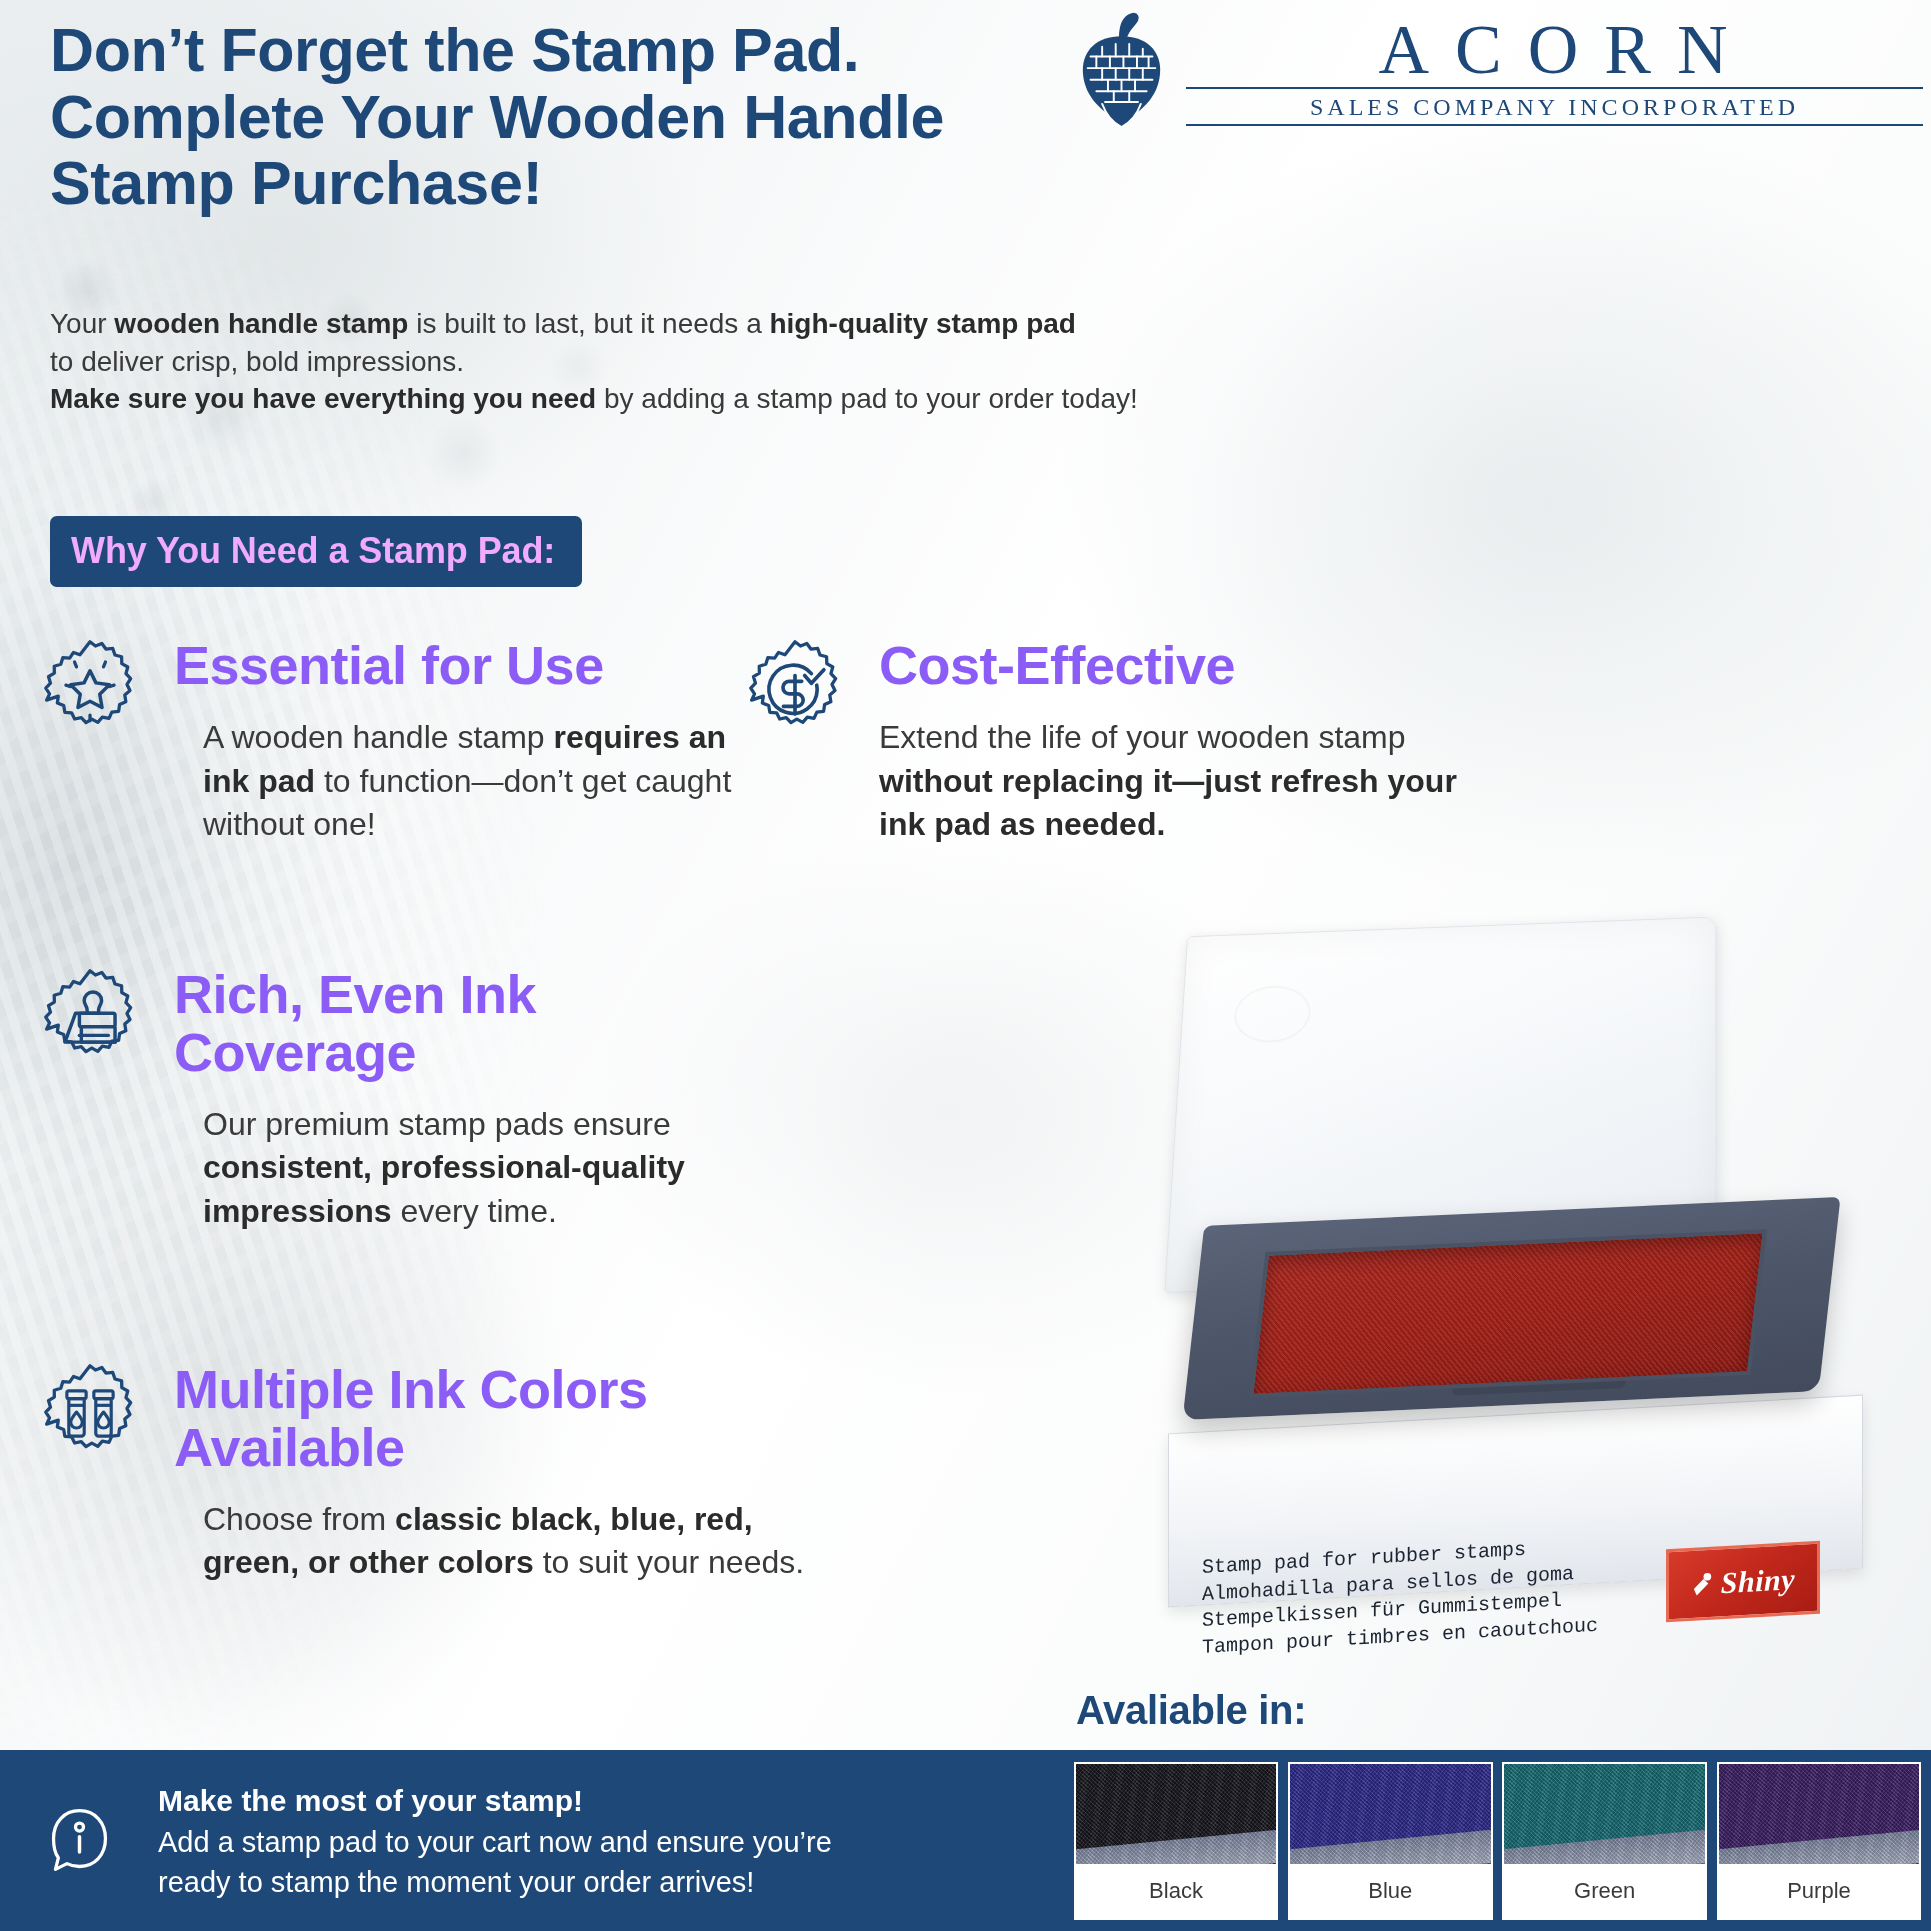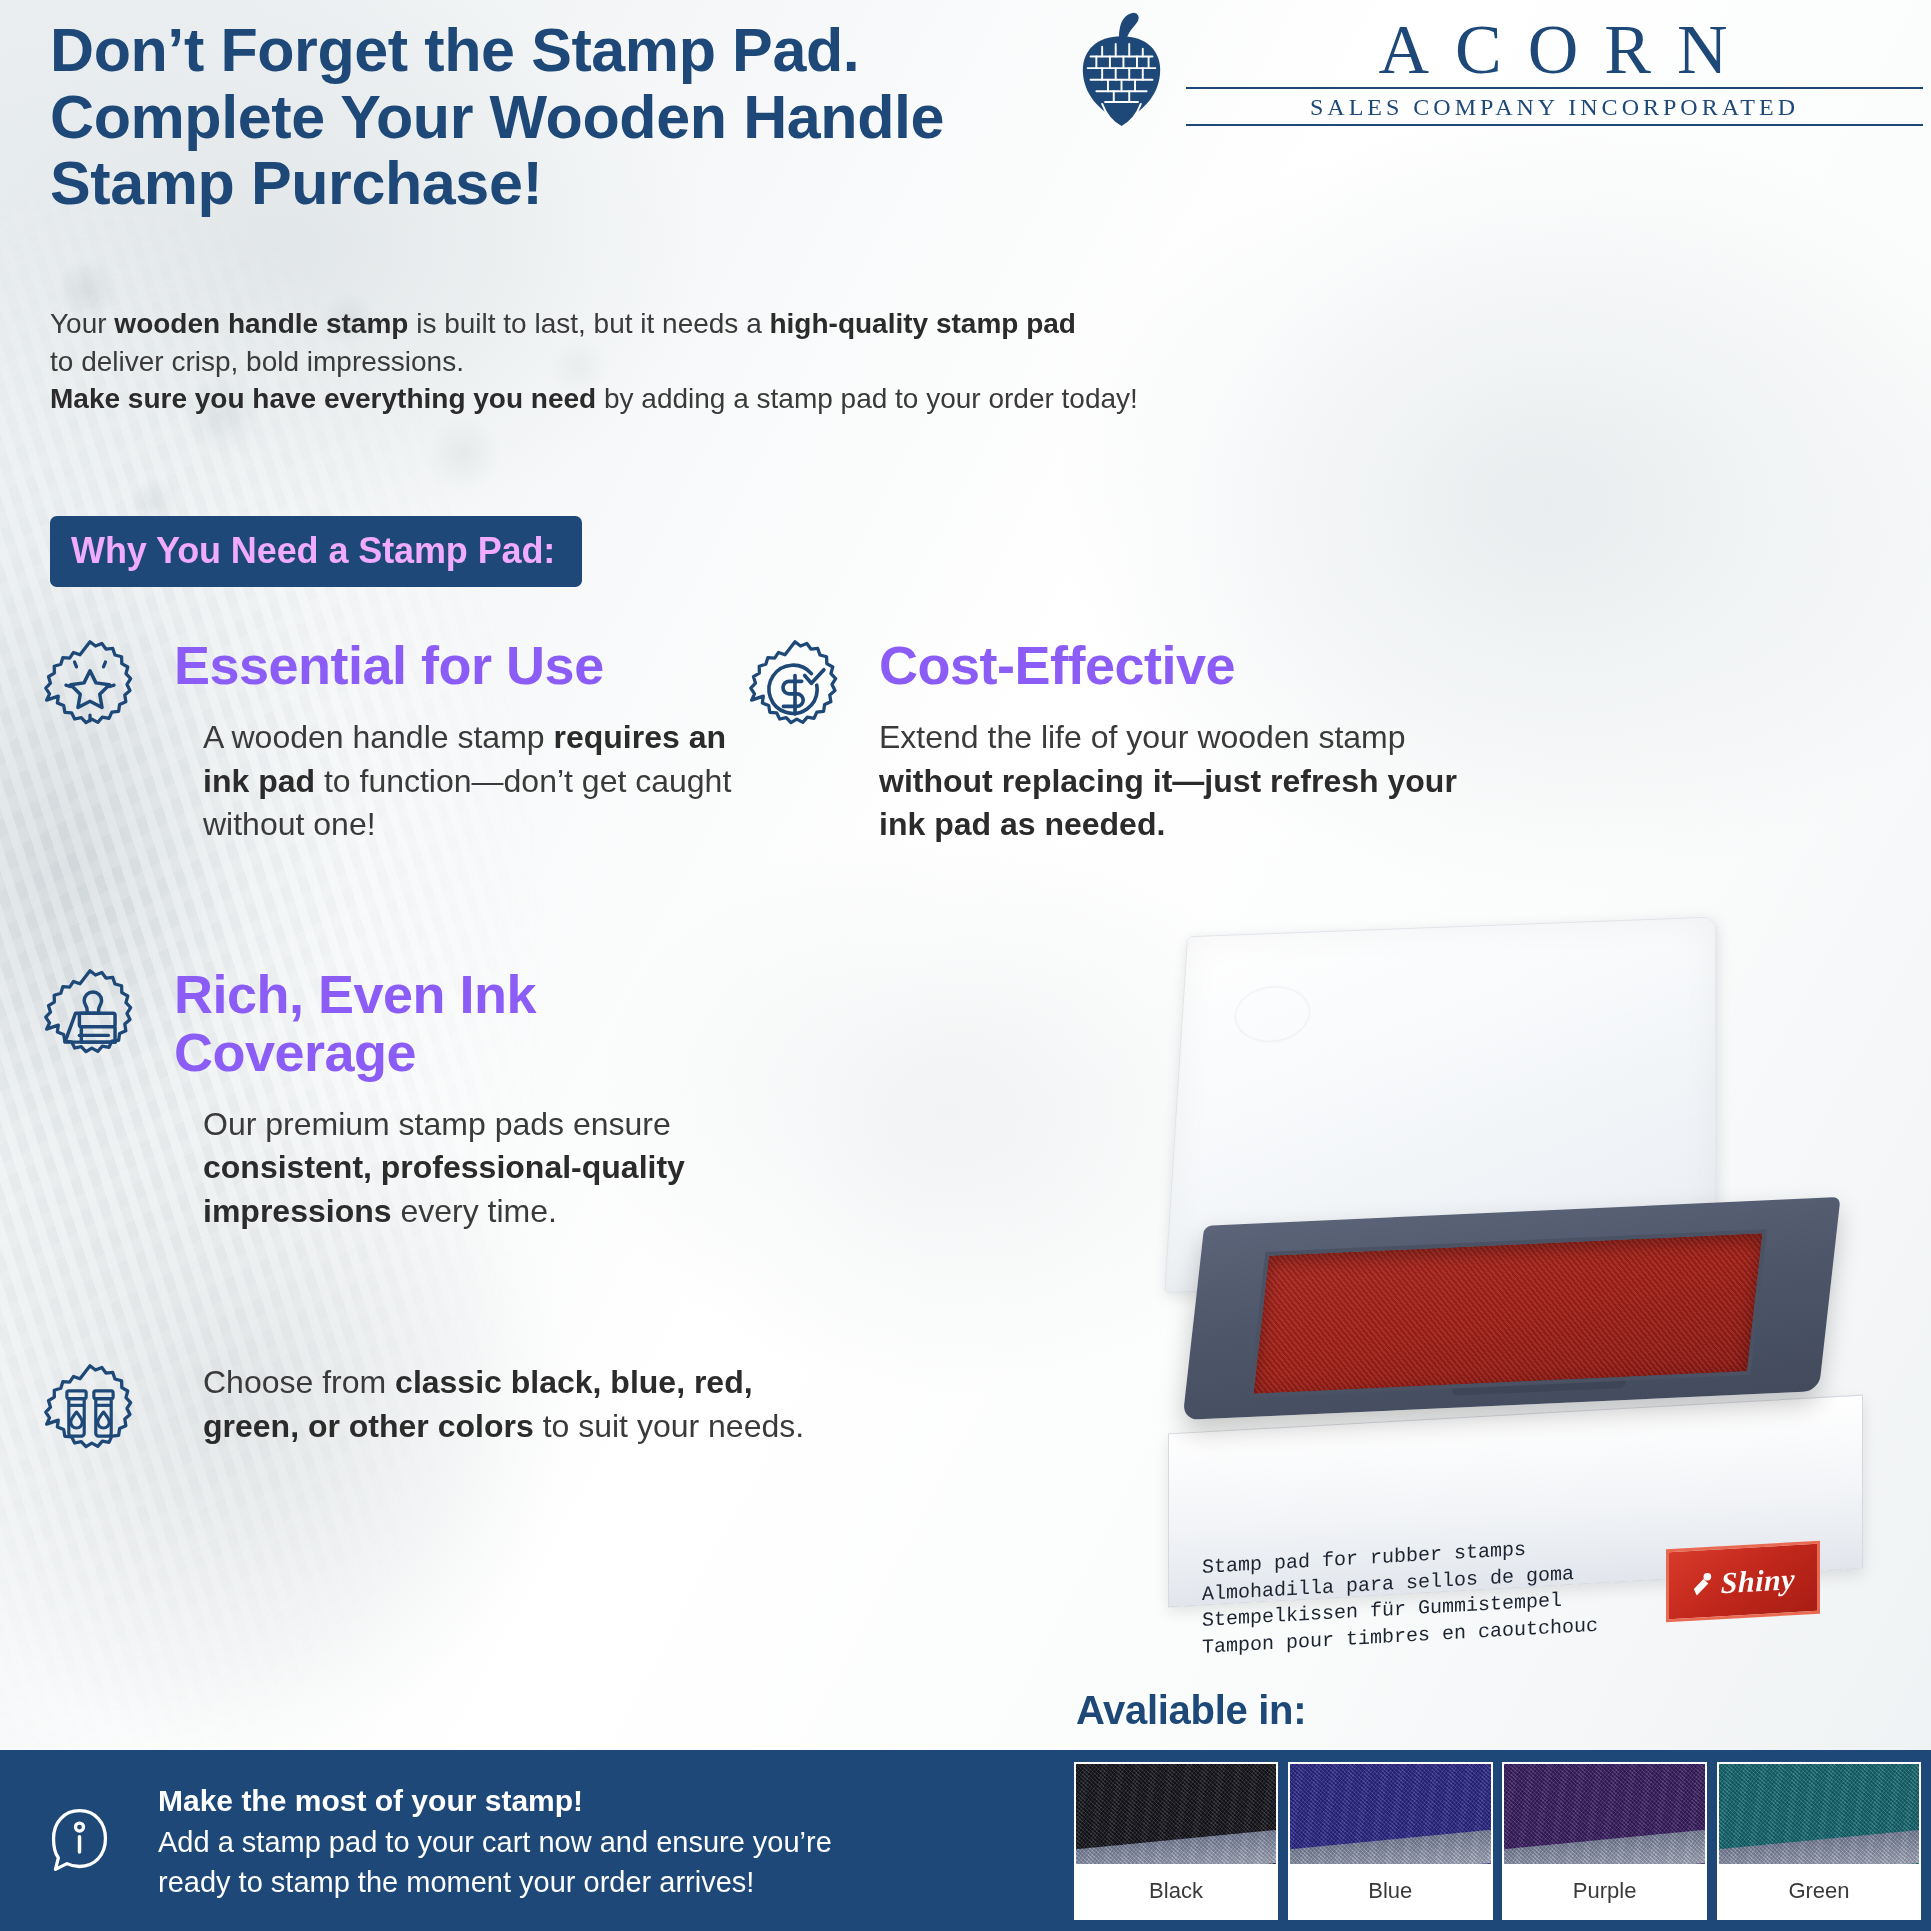--- a/index.html
+++ b/index.html
@@ -445,20 +445,21 @@
         <path d="M33 39 h16 v36 a3 3 0 0 1 -3 3 h-10 a3 3 0 0 1 -3 -3 z"></path>
         <path d="M33 46 h16"></path>
         <path d="M41 53 c4 5 6 7.5 6 10.5 a6 6 0 0 1 -12 0 c0-3 2-5.5 6-10.5 z"></path>
         <rect x="59" y="31" width="20" height="8" rx="2"></rect>
         <path d="M61 39 h16 v36 a3 3 0 0 1 -3 3 h-10 a3 3 0 0 1 -3 -3 z"></path>
         <path d="M61 46 h16"></path>
         <path d="M69 53 c4 5 6 7.5 6 10.5 a6 6 0 0 1 -12 0 c0-3 2-5.5 6-10.5 z"></path>
       </g>
     </svg>
     <div class="f-body">
+      <div class="f-title">Multiple Ink Colors Available</div>
       <div class="f-text">
         <span>Choose from </span><b>classic black, blue, red, green, or other colors</b><span> to suit your needs.</span>
       </div>
     </div>
   </div>
 
   <div class="product">
     <div class="prod-box"></div>
     <div class="pad-case">
       <div class="pad-lid"></div>
@@ -486,26 +487,26 @@
   <div class="swatch-strip">
     <div class="swatch">
       <div class="swatch-chip" style="background:#17171d"></div>
       <div class="swatch-name">Black</div>
     </div>
     <div class="swatch">
       <div class="swatch-chip" style="background:#2d2a8c"></div>
       <div class="swatch-name">Blue</div>
     </div>
     <div class="swatch">
+      <div class="swatch-chip" style="background:#186b74"></div>
+      <div class="swatch-name">Green</div>
+    </div>
+    <div class="swatch">
       <div class="swatch-chip" style="background:#3c2063"></div>
       <div class="swatch-name">Purple</div>
-    </div>
-    <div class="swatch">
-      <div class="swatch-chip" style="background:#186b74"></div>
-      <div class="swatch-name">Green</div>
     </div>
   </div>
 
   <div class="cta">
     <svg class="cta-icon" viewBox="0 0 78 78">
       <path d="M39 7 C55 7 66 19 66 36 C66 53 55 65 39 65 C34 65 30 64 26 62 L14 68 L17 56 C13 51 12 44 12 36 C12 19 23 7 39 7 Z" fill="none" stroke="#ffffff" stroke-width="3.4" stroke-linejoin="round"></path>
       <circle cx="39" cy="24" r="4.2" fill="none" stroke="#ffffff" stroke-width="3.4"></circle>
       <path d="M39 34 v16" stroke="#ffffff" stroke-width="3.6" stroke-linecap="round" fill="none"></path>
     </svg>
     <div class="cta-text">

